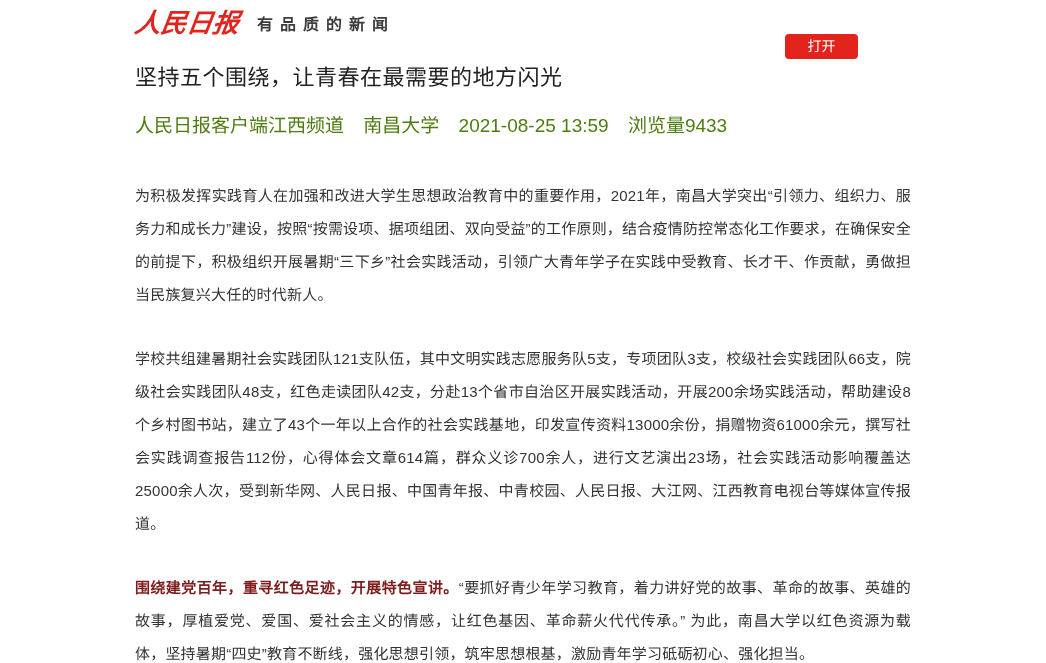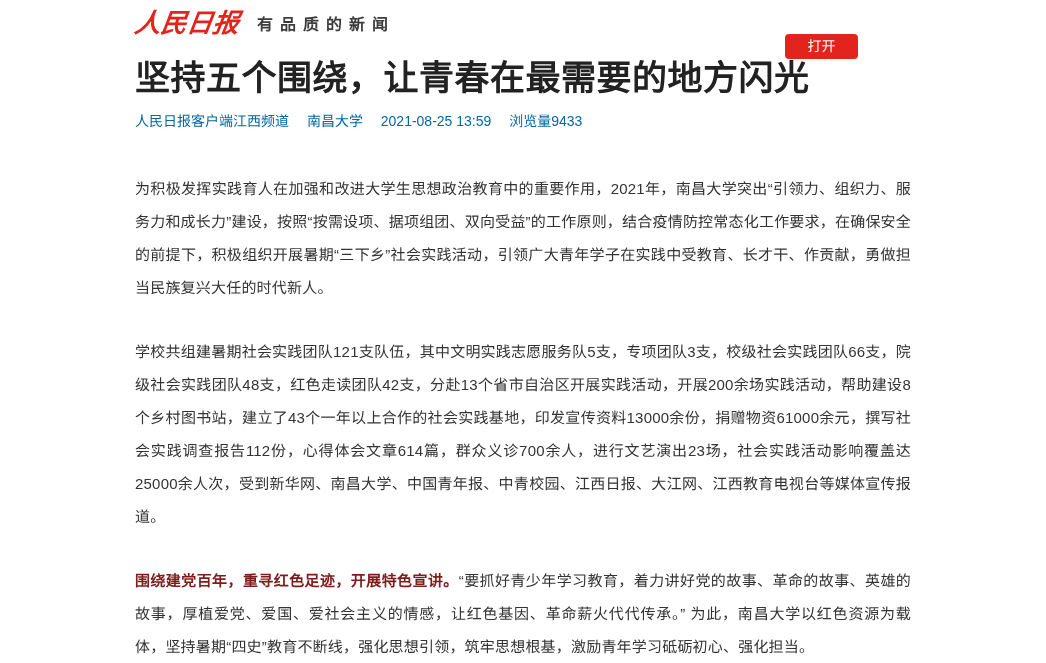--- a/index.html
+++ b/index.html
@@ -63,30 +63,30 @@
     font-family: "Liberation Sans", sans-serif;
     cursor: pointer;
     line-height: 25px;
     padding: 0;
     text-align: center;
     margin-top: 24px;
   }
   
   .title {
     margin: 20px 0 0 0;
-    font-size: 35px;
+    font-size: 22px;
     line-height: 32px;
-    font-weight: 700;
+    font-weight: 400;
     color: #222222;
     letter-spacing: 0.5px;
   }
   .meta {
     margin-top: 16px;
-    font-size: 14px;
-    color: #0369a1;
+    font-size: 19px;
+    color: #4d7c0f;
   }
   .meta span { margin-right: 14px; }
   
   .article {
     margin-top: 42px;
   }
   .article p {
     margin: 0 0 31px 0;
     font-size: 15px;
     line-height: 33px;
@@ -116,17 +116,17 @@
 
   <div class="meta">
     <span>人民日报客户端江西频道</span>
     <span>南昌大学</span>
     <span>2021-08-25 13:59</span>
     <span>浏览量9433</span>
   </div>
 
   <div class="article">
     <p>为积极发挥实践育人在加强和改进大学生思想政治教育中的重要作用，2021年，南昌大学突出“引领力、组织力、服务力和成长力”建设，按照“按需设项、据项组团、双向受益”的工作原则，结合疫情防控常态化工作要求，在确保安全的前提下，积极组织开展暑期“三下乡”社会实践活动，引领广大青年学子在实践中受教育、长才干、作贡献，勇做担当民族复兴大任的时代新人。</p>
-    <p>学校共组建暑期社会实践团队121支队伍，其中文明实践志愿服务队5支，专项团队3支，校级社会实践团队66支，院级社会实践团队48支，红色走读团队42支，分赴13个省市自治区开展实践活动，开展200余场实践活动，帮助建设8个乡村图书站，建立了43个一年以上合作的社会实践基地，印发宣传资料13000余份，捐赠物资61000余元，撰写社会实践调查报告112份，心得体会文章614篇，群众义诊700余人，进行文艺演出23场，社会实践活动影响覆盖达25000余人次，受到新华网、南昌大学、中国青年报、中青校园、江西日报、大江网、江西教育电视台等媒体宣传报道。</p>
+    <p>学校共组建暑期社会实践团队121支队伍，其中文明实践志愿服务队5支，专项团队3支，校级社会实践团队66支，院级社会实践团队48支，红色走读团队42支，分赴13个省市自治区开展实践活动，开展200余场实践活动，帮助建设8个乡村图书站，建立了43个一年以上合作的社会实践基地，印发宣传资料13000余份，捐赠物资61000余元，撰写社会实践调查报告112份，心得体会文章614篇，群众义诊700余人，进行文艺演出23场，社会实践活动影响覆盖达25000余人次，受到新华网、人民日报、中国青年报、中青校园、人民日报、大江网、江西教育电视台等媒体宣传报道。</p>
     <p><strong>围绕建党百年，重寻红色足迹，开展特色宣讲。</strong><span>“要抓好青少年学习教育，着力讲好党的故事、革命的故事、英雄的故事，厚植爱党、爱国、爱社会主义的情感，让红色基因、革命薪火代代传承。” 为此，南昌大学以红色资源为载体，坚持暑期“四史”教育不断线，强化思想引领，筑牢思想根基，激励青年学习砥砺初心、强化担当。</span></p>
   </div>
 
 </div>
 
 </body></html>

